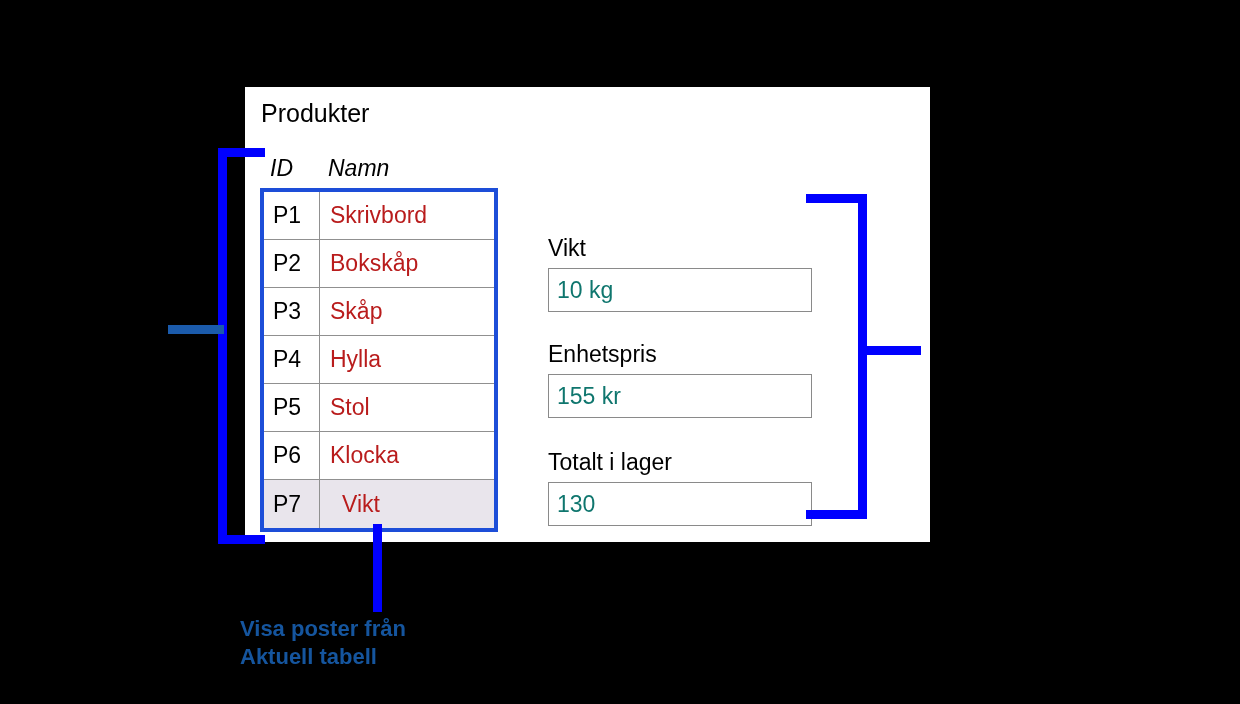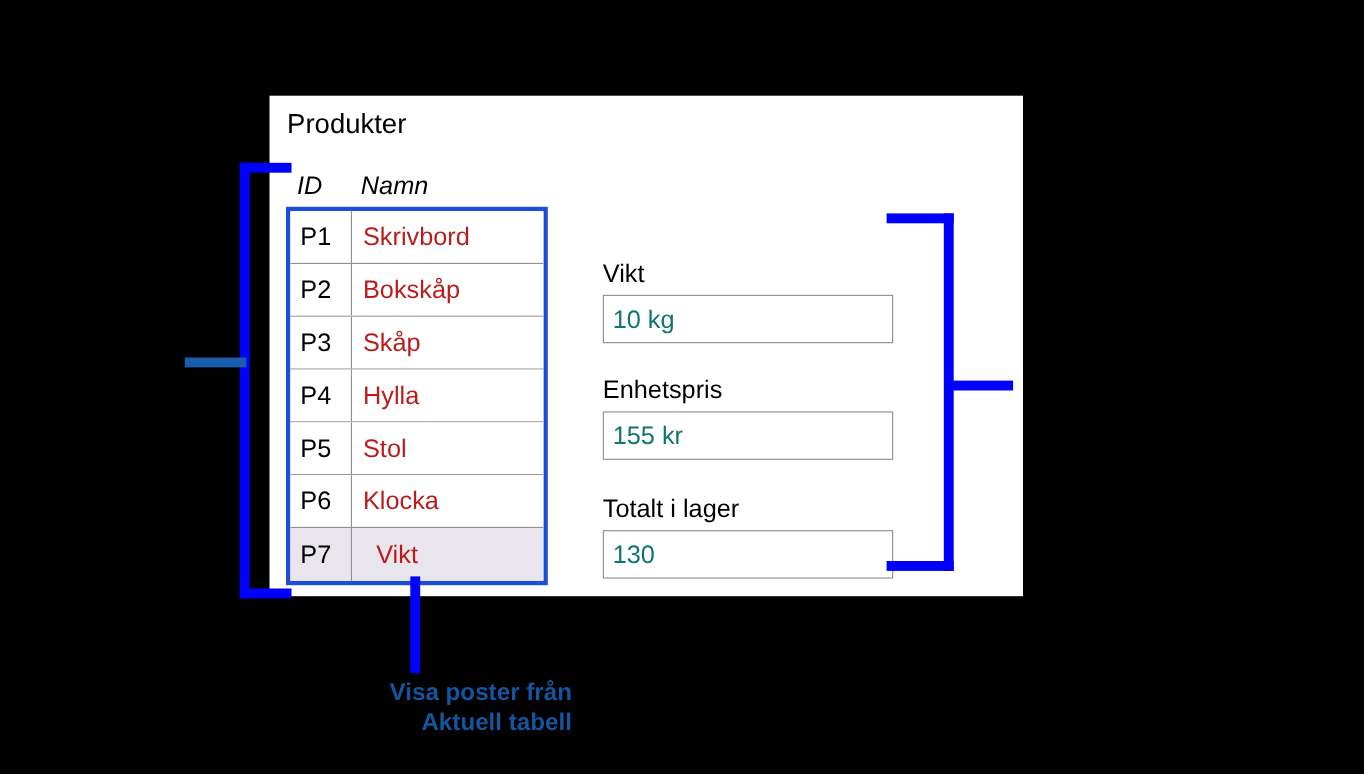--- a/index.html
+++ b/index.html
@@ -126,21 +126,21 @@
 
   
   #cap-lead { left: 373px; top: 524px; width: 9px; height: 88px; }
 
   
   #caption {
     position: absolute;
     left: 240px;
     top: 615px;
     width: 280px;
-    text-align: right;
+    text-align: left;
     color: #15559e;
     font-size: 22px;
     font-weight: bold;
     line-height: 28px;
   }
 </style>
 </head>
 <body>
 
 <div id="stage">

